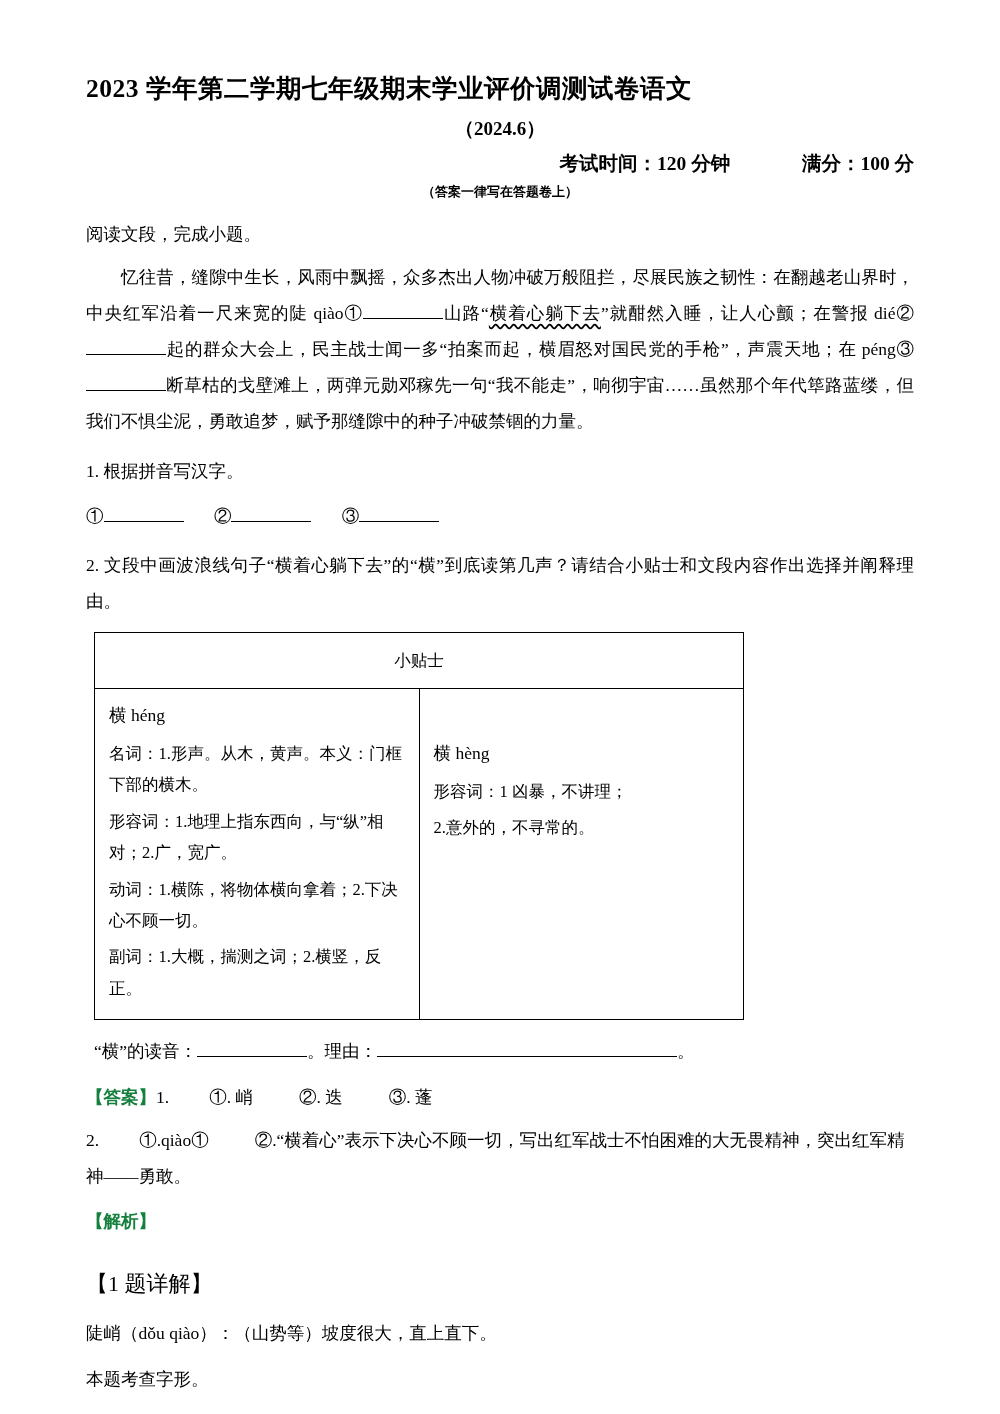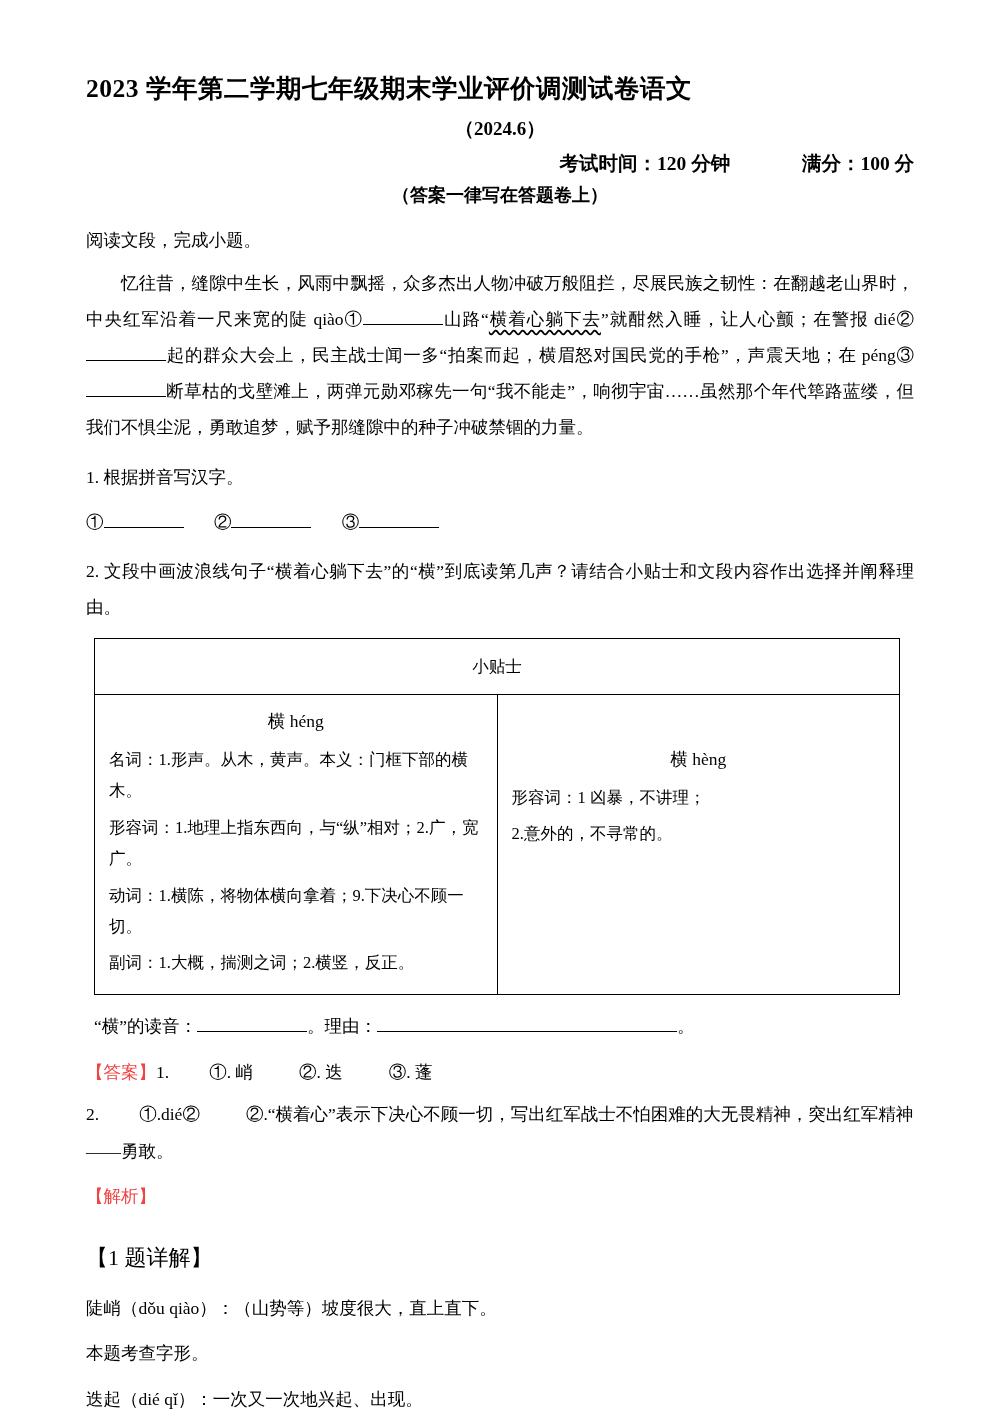--- a/index.html
+++ b/index.html
@@ -39,21 +39,21 @@
     font-size: 19.5px;
     font-weight: bold;
     margin: 0 0 6px 0;
   }
   .doc-meta .gap {
     display: inline-block;
     width: 62px;
   }
   .doc-note {
     text-align: center;
-    font-size: 18px;
+    font-size: 13px;
     font-weight: bold;
     margin: 0 0 16px 0;
   }
   .section-heading {
     font-size: 21px;
     font-weight: bold;
     margin: 18px 0 12px 0;
     letter-spacing: 0.5px;
   }
   .para {
@@ -101,48 +101,47 @@
   .answer-line .sp2 { display:inline-block; width: 46px; }
   .answer-line .sp3 { display:inline-block; width: 46px; }
   .q-blanks {
     font-size: 17.5px;
     margin: 10px 0 14px 0;
     line-height: 2;
   }
   .q-blanks .item { margin-right: 26px; }
   .tip-table {
     border-collapse: collapse;
-    width: 806px;
+    width: 650px;
     margin: 12px 0 10px 8px;
     table-layout: fixed;
   }
   .tip-table td {
     border: 1px solid #000;
     padding: 10px 14px;
     font-size: 16.5px;
     line-height: 1.9;
     vertical-align: top;
     font-family: "Liberation Serif", "DejaVu Serif", serif;
   }
   .tip-head {
     text-align: center;
     font-size: 17.5px;
     padding: 12px 0 !important;
   }
   .cell-head {
-    text-align: center;
     margin-bottom: 6px;
     font-size: 17.5px;
   }
   .cell-line {
     margin: 5px 0;
   }
   .tag {
-    color: #ef4444;
-    font-weight: normal;
+    color: #15803d;
+    font-weight: bold;
   }
   .answer-block {
     font-size: 17.5px;
     line-height: 2.1;
     margin: 10px 0 0 0;
   }
   .sub-heading {
     font-size: 22px;
     line-height: 2.1;
     margin: 20px 0 4px 0;
@@ -204,42 +203,42 @@
   <table class="tip-table">
     <tbody>
         <tr>
       <td class="tip-head" colspan="2">小贴士</td>
     </tr>
     <tr>
       <td style="width:60%;">
         <div class="cell-head">横 héng</div>
         <div class="cell-line">名词：1.形声。从木，黄声。本义：门框下部的横木。</div>
         <div class="cell-line">形容词：1.地理上指东西向，与“纵”相对；2.广，宽广。</div>
-        <div class="cell-line">动词：1.横陈，将物体横向拿着；9.下决心不顾一切。</div>
+        <div class="cell-line">动词：1.横陈，将物体横向拿着；2.下决心不顾一切。</div>
         <div class="cell-line">副词：1.大概，揣测之词；2.横竖，反正。</div>
       </td>
       <td style="width:40%;">
         <div class="cell-head" style="margin-top:38px;">横 hèng</div>
         <div class="cell-line">形容词：1 凶暴，不讲理；</div>
         <div class="cell-line">2.意外的，不寻常的。</div>
       </td>
     </tr>
   </tbody>
     </table>
 
   <div class="readline">
     <span>“横”的读音：</span><span class="blank-m"></span><span>。理由：</span><span class="blank-l"></span><span>。</span>
   </div>
 
   <div class="answer-block">
     <div class="answer-line">
       <span class="tag">【答案】</span><span>1.</span><span class="sp1"></span><span>①. 峭</span><span class="sp2"></span><span>②. 迭</span><span class="sp3"></span><span>③. 蓬</span>
     </div>
     <div class="answer-line">
-      <span>2.</span><span class="sp1"></span><span>①.dié②</span><span class="sp2"></span><span>②.“横着心”表示下决心不顾一切，写出红军战士不怕困难的大无畏精神，突出红军精神——勇敢。</span>
+      <span>2.</span><span class="sp1"></span><span>①.qiào①</span><span class="sp2"></span><span>②.“横着心”表示下决心不顾一切，写出红军战士不怕困难的大无畏精神，突出红军精神——勇敢。</span>
     </div>
   </div>
 
   <div class="plain">
     <span class="tag">【解析】</span>
   </div>
 
   <div class="sub-heading">【1 题详解】</div>
   <div class="plain">陡峭（dǒu qiào）：（山势等）坡度很大，直上直下。</div>
   <div class="plain">本题考查字形。</div>

